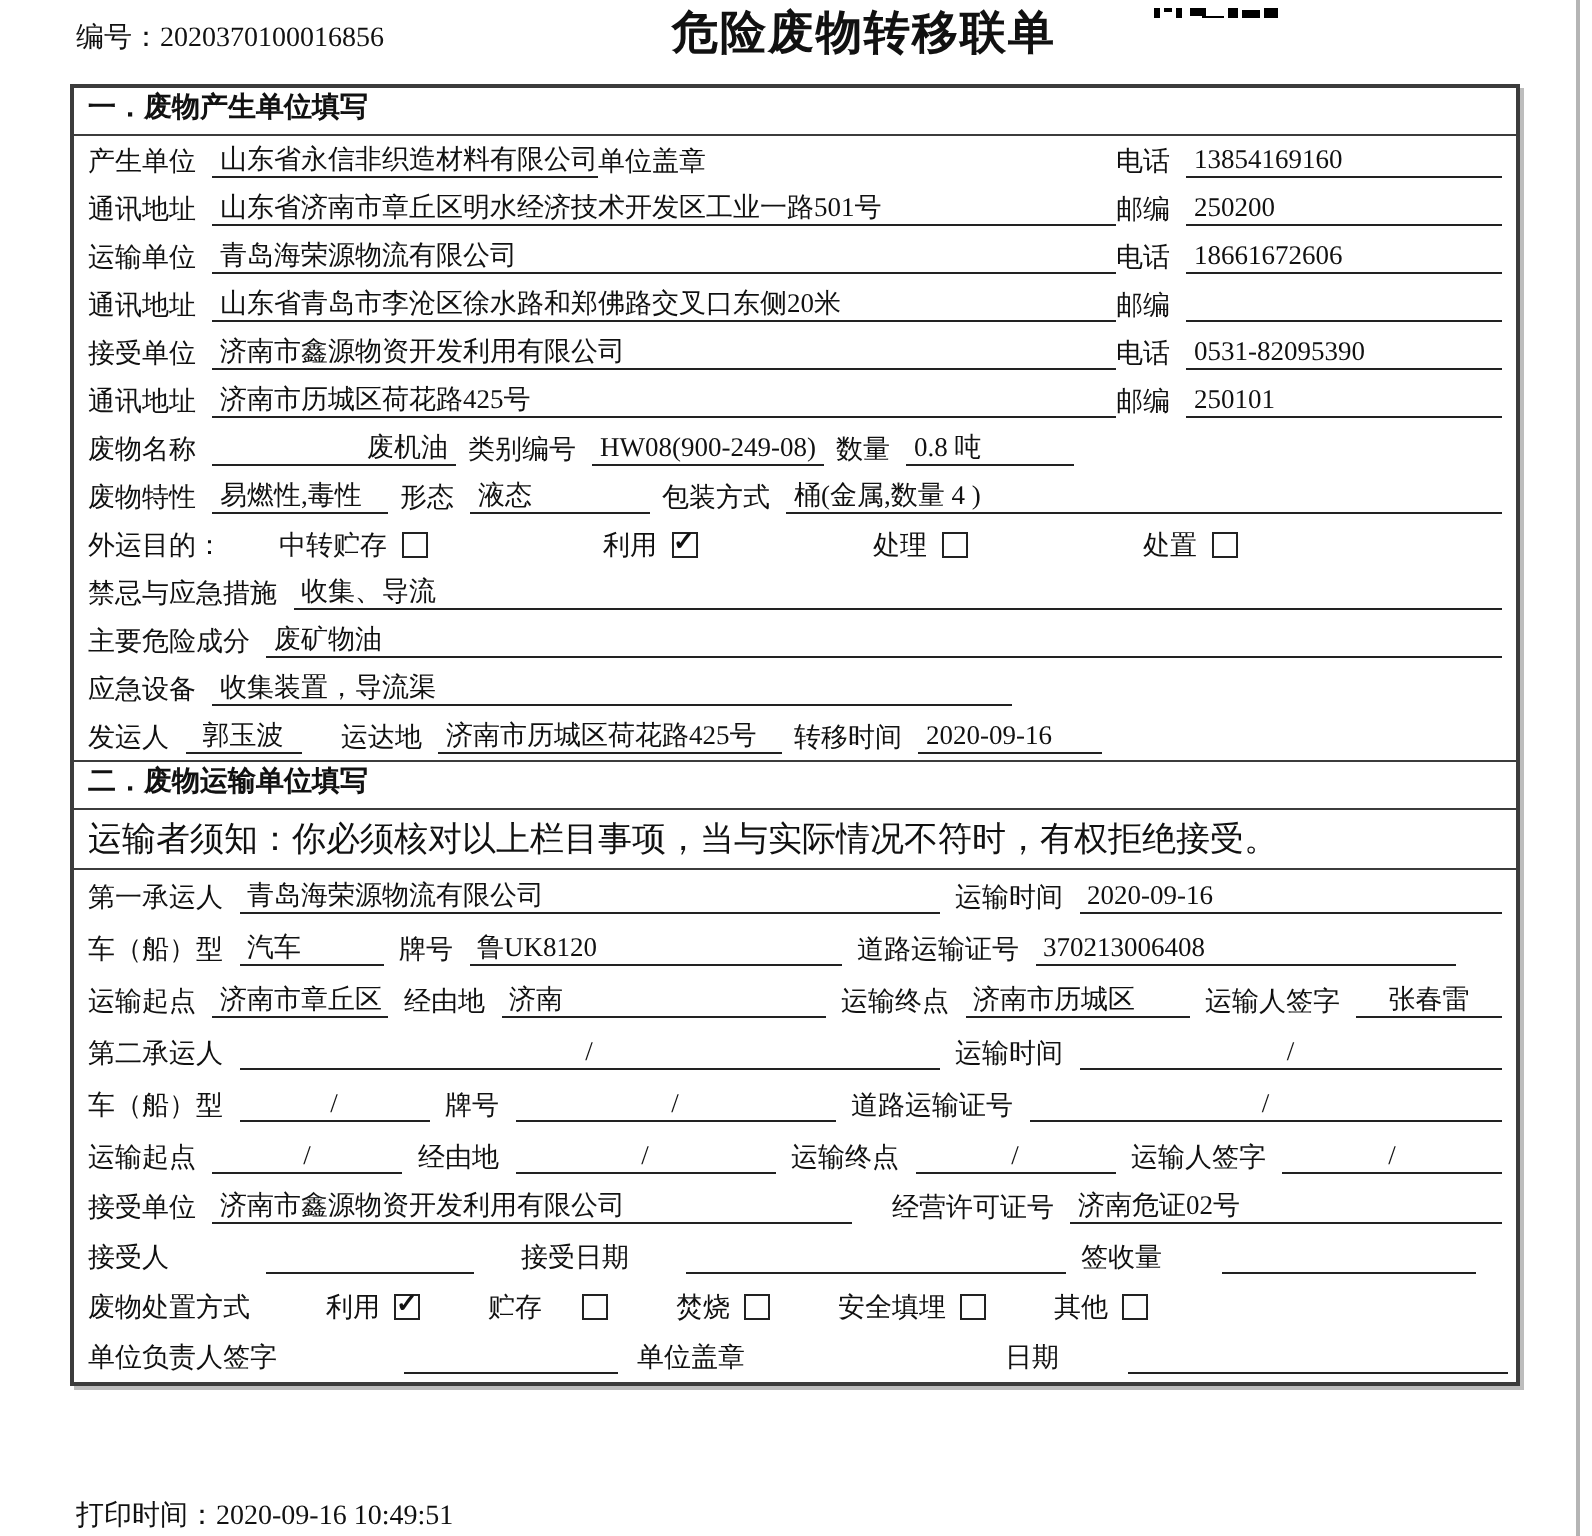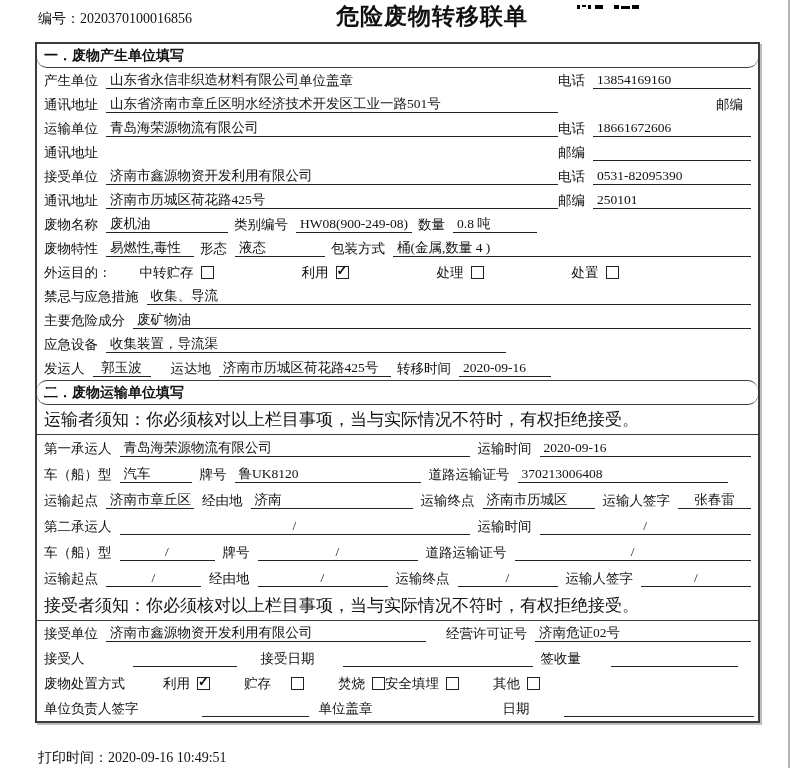--- a/index.html
+++ b/index.html
@@ -14,23 +14,23 @@
     transform:translateX(34px);
     font-size:23px;font-weight:bold;letter-spacing:1px;
     font-family:"Liberation Sans","DejaVu Sans",sans-serif;
   }
   .qr{position:absolute;left:577px;top:0;width:66px;height:9px;overflow:hidden}
   .form-box{
     position:absolute;left:35px;top:42px;width:721px;box-sizing:content-box;
     border:2px solid #3c3c3c;background:#fff;box-shadow:2px 2px 0 #bdbdbd;
   }
   .sec-heading{
-    font-family:Liberation Serif, serif;
+    font-family:Liberation Mono, monospace;
     font-weight:bold;font-size:14px;line-height:17px;
-    padding:3px 7px;border-bottom:1px solid #3c3c3c;border-radius:10px;
+    padding:3px 7px;border-bottom:1px solid #3c3c3c;
   }
   .bt{border-top:1px solid #3c3c3c}
   .notice{font-size:17px;line-height:16px;padding:7px 7px 6px 7px;border-bottom:1px solid #3c3c3c}
   .sec-rows{padding:0 7px}
   .row{display:flex;align-items:flex-end;height:24px;padding-bottom:3px;box-sizing:border-box}
   section[data-section="1"] .sec-rows .row{height:26px;padding-bottom:4px}
   section[data-section="2"] .sec-rows .row{height:25px;padding-bottom:4px}
   .cell-label,.cell-text{font-size:13.5px;line-height:16px;white-space:nowrap;margin-right:8px}
   .cell-value{
     font-size:13.5px;line-height:16px;white-space:nowrap;overflow:hidden;
@@ -79,47 +79,49 @@
             <span class="cell-label">产生单位</span>
             <span class="cell-value" style="width: 193px;">山东省永信非织造材料有限公司</span>
             <span class="cell-text">单位盖章</span>
             <span class="cell-label" style="margin-left: auto;">电话</span>
             <span class="cell-value" style="width: 158px;">13854169160</span>
           </div>
           <div class="row">
             <span class="cell-label">通讯地址</span>
             <span class="cell-value" style="width: 452px;">山东省济南市章丘区明水经济技术开发区工业一路501号</span>
             <span class="cell-label" style="margin-left: auto;">邮编</span>
+            <span class="cell-value" style="width: 158px;">250200</span>
           </div>
           <div class="row">
             <span class="cell-label">运输单位</span>
             <span class="cell-value" style="width: 452px;">青岛海荣源物流有限公司</span>
             <span class="cell-label" style="margin-left: auto;">电话</span>
             <span class="cell-value" style="width: 158px;">18661672606</span>
           </div>
           <div class="row">
             <span class="cell-label">通讯地址</span>
+            <span class="cell-value" style="width: 452px;">山东省青岛市李沧区徐水路和郑佛路交叉口东侧20米</span>
             <span class="cell-label" style="margin-left: auto;">邮编</span>
             <span class="cell-value" style="width: 158px;"></span>
           </div>
           <div class="row">
             <span class="cell-label">接受单位</span>
             <span class="cell-value" style="width: 452px;">济南市鑫源物资开发利用有限公司</span>
             <span class="cell-label" style="margin-left: auto;">电话</span>
             <span class="cell-value" style="width: 158px;">0531-82095390</span>
           </div>
           <div class="row">
             <span class="cell-label">通讯地址</span>
             <span class="cell-value" style="width: 452px;">济南市历城区荷花路425号</span>
             <span class="cell-label" style="margin-left: auto;">邮编</span>
             <span class="cell-value" style="width: 158px;">250101</span>
           </div>
           <div class="row">
             <span class="cell-label">废物名称</span>
-            <span class="cell-value" style="width: 122px;">废机油</span>
+            <span class="cell-value" style="width: 122px; text-align: right;">废机油</span>
             <span class="cell-label" style="margin-left: 6px;">类别编号</span>
             <span class="cell-value" style="width: 116px;">HW08(900-249-08)</span>
             <span class="cell-label" style="margin-left: 6px;">数量</span>
             <span class="cell-value" style="width: 84px;">0.8 吨</span>
           </div>
           <div class="row">
             <span class="cell-label">废物特性</span>
             <span class="cell-value" style="width: 88px;">易燃性,毒性</span>
             <span class="cell-label" style="margin-left: 6px;">形态</span>
             <span class="cell-value" style="width: 90px;">液态</span>
@@ -217,21 +219,20 @@
             <span class="cell-value center" style="width: 130px;">/</span>
             <span class="cell-label" style="margin-left: 8px;">运输终点</span>
             <span class="cell-value center" style="width: 100px;">/</span>
             <span class="cell-label" style="margin-left: 8px;">运输人签字</span>
             <span class="cell-value fill center">/</span>
           </div>
         </div>
     </section>
 
     <section data-section="2">
-      <div class="notice">接受者须知：你必须核对以上栏目事项，当与实际情况不符时，有权拒绝接受。</div>
       <div class="sec-rows">
           <div class="row">
             <span class="cell-label">接受单位</span>
             <span class="cell-value" style="width: 320px;">济南市鑫源物资开发利用有限公司</span>
             <span class="cell-label" style="margin-left: 20px;">经营许可证号</span>
             <span class="cell-value fill">济南危证02号</span>
           </div>
           <div class="row">
             <span class="cell-label">接受人</span>
             <span class="cell-value" style="width: 104px; margin-left: 40px;"></span>
@@ -247,21 +248,21 @@
               <span class="cb checked"></span>
             </span>
             <span class="cell-check" style="margin-left: 34px; gap: 20px;">
               <span class="">贮存</span>
               <span class="cb"></span>
             </span>
             <span class="cell-check" style="margin-left: 34px; margin-top: 18px;">
               <span class="">焚烧</span>
               <span class="cb"></span>
             </span>
-            <span class="cell-check" style="">
+            <span class="cell-check" style="margin-left: 34px;">
               <span class="">安全填埋</span>
               <span class="cb"></span>
             </span>
             <span class="cell-check" style="margin-left: 34px;">
               <span class="">其他</span>
               <span class="cb"></span>
             </span>
           </div>
           <div class="row">
             <span class="cell-label">单位负责人签字</span>

